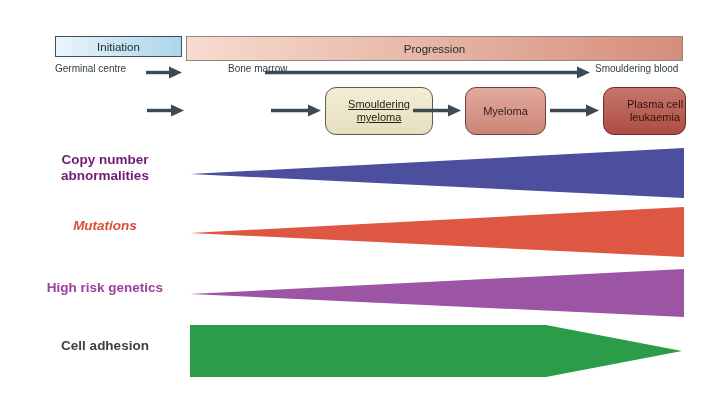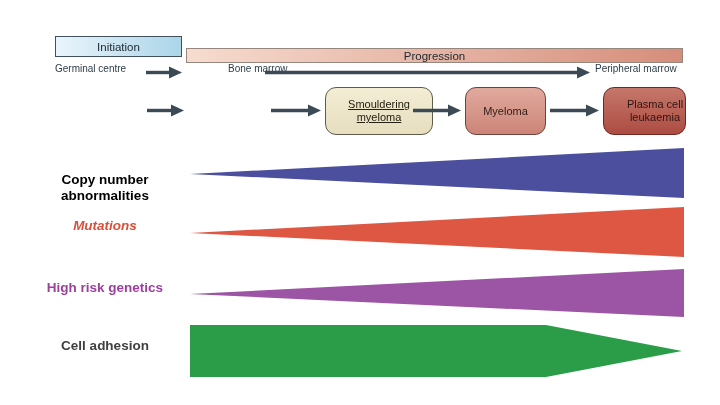--- a/index.html
+++ b/index.html
@@ -8,21 +8,21 @@
     font-family:"Liberation Sans", sans-serif;overflow:hidden;
   }
   .abs{position:absolute;}
   .pre{white-space:pre-line;}
 
   
   .phase-bar{display:flex;align-items:center;justify-content:center;
     font-size:11.5px;color:#1c2830;box-sizing:border-box;}
   .bar-initiation{left:55px;top:36px;width:127px;height:21px;
     border:1.5px solid #40505c;background:linear-gradient(90deg,#eaf5fb,#abd5e9);}
-  .bar-progression{left:186px;top:48px;width:497px;height:15px;
+  .bar-progression{left:186px;top:36px;width:497px;height:25px;
     border:1px solid #95867e;background:linear-gradient(90deg,#f6dccf,#d68d7b);}
 
   
   .loc-label{font-size:10px;color:#2e3d46;}
 
   
   .arrow line{stroke:#3b4a54;stroke-width:3.4;}
   .arrow polygon{fill:#3b4a54;stroke:none;}
 
   
@@ -36,21 +36,21 @@
   .stage-3{left:325px;width:108px;background:linear-gradient(180deg,#f3edd4,#e6debf);
     border:1.5px solid #5f5c49;color:#262012;text-decoration:underline;}
   .stage-4{left:465px;width:81px;background:linear-gradient(180deg,#e0aa9d,#cc8578);
     border:1.5px solid #70413a;color:#2f1d19;}
   .stage-5{left:603px;width:83px;background:linear-gradient(180deg,#c5776a,#ad4c42);
     border:1.5px solid #6f2822;color:#2e1512;padding-left:21px;}
 
   
   .track-label{left:30px;width:150px;text-align:center;font-weight:bold;
     font-size:13.5px;line-height:16px;}
-  .tl-0{top:172px;color:#000000;}
+  .tl-0{top:152px;color:#701a75;}
   .tl-1{top:218px;color:#d8503c;font-style:italic;}
   .tl-2{top:280px;color:#9d3f9d;}
   .tl-3{top:338px;color:#404040;}
 </style>
 </head>
 <body>
 
 <div class="canvas">
 
   <div class="abs phase-bar bar-initiation">
@@ -63,21 +63,21 @@
   <span class="abs loc-label" style="left:55px;top:63px;">Germinal centre</span>
   <svg class="abs arrow" style="left:146px;top:66px;" width="36" height="13">
     <line x1="0" y1="6.5" x2="24" y2="6.5"></line>
     <polygon points="23,0.5 36,6.5 23,12.5"></polygon>
   </svg>
   <span class="abs loc-label" style="left:192px;top:63px;padding-left:36px;">Bone marrow</span>
   <svg class="abs arrow" style="left:265px;top:66px;" width="325" height="13">
     <line x1="0" y1="6.5" x2="313" y2="6.5"></line>
     <polygon points="312,0.5 325,6.5 312,12.5"></polygon>
   </svg>
-  <span class="abs loc-label" style="left:595px;top:63px;">Peripheral marrow</span>
+  <span class="abs loc-label" style="left:595px;top:63px;">Smouldering blood</span>
 
   <svg class="abs arrow" style="left:147px;top:104px;" width="37" height="13">
     <line x1="0" y1="6.5" x2="25" y2="6.5"></line>
     <polygon points="24,0.5 37,6.5 24,12.5"></polygon>
   </svg>
   <svg class="abs arrow" style="left:271px;top:104px;" width="50" height="13">
     <line x1="0" y1="6.5" x2="38" y2="6.5"></line>
     <polygon points="37,0.5 50,6.5 37,12.5"></polygon>
   </svg>
   <div class="abs stage stage-3">

